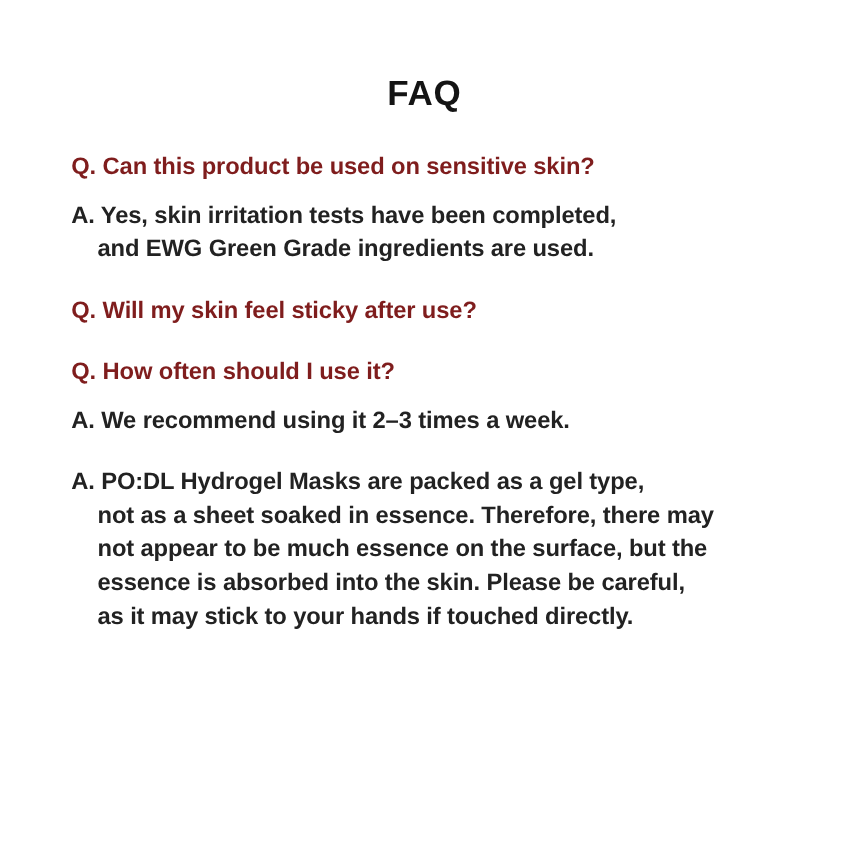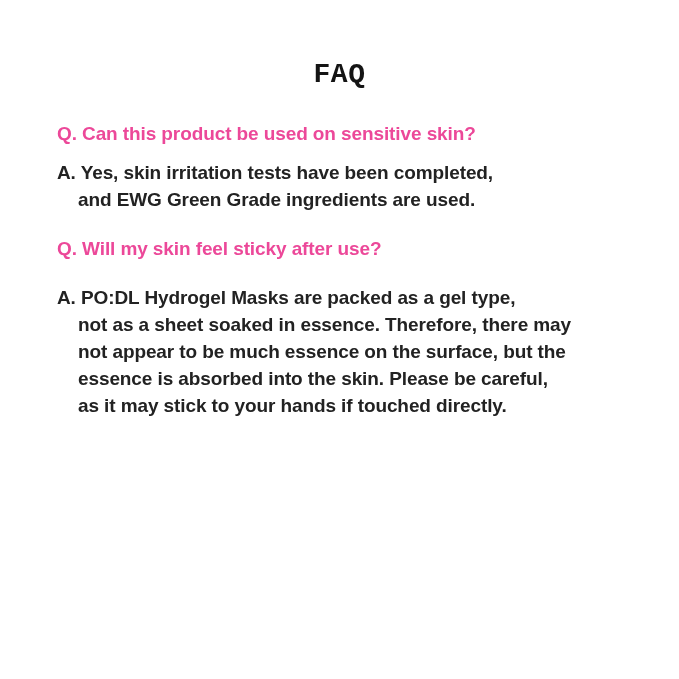--- a/index.html
+++ b/index.html
@@ -25,21 +25,20 @@
 
   .page-title {
     text-align: center;
     font-size: 28px;
     font-weight: bold;
     letter-spacing: 0.6px;
     color: #141414;
     margin: 0;
     padding-top: 58px;
     line-height: 34px;
-    font-family: Liberation Mono, monospace;
   }
 
   .faq-list {
     margin: 0;
     padding: 0;
     list-style: none;
     padding-left: 57px;
     padding-right: 24px;
     padding-top: 28px;
   }
@@ -48,21 +47,21 @@
     margin-bottom: 22px;
   }
   .faq-item:last-child {
     margin-bottom: 0;
   }
 
   .question {
     font-size: 19px;
     font-weight: bold;
     line-height: 27px;
-    color: #ec4899;
+    color: #7f1d1d;
     letter-spacing: -0.1px;
     white-space: pre;
     margin: 0 0 12px 0;
   }
 
   .answer {
     font-size: 19px;
     font-weight: bold;
     line-height: 27px;
     color: #222222;
@@ -85,20 +84,24 @@
     <li class="faq-item">
       <p class="question">Q. Can this product be used on sensitive skin?</p>
       <p class="answer">A. Yes, skin irritation tests have been completed,
 and EWG Green Grade ingredients are used.</p>
     </li>
 
     <li class="faq-item">
       <p class="question">Q. Will my skin feel sticky after use?</p>
     </li>
 
+    <li class="faq-item">
+      <p class="question">Q. How often should I use it?</p>
+      <p class="answer">A. We recommend using it 2–3 times a week.</p>
+    </li>
 
     <li class="faq-item">
       <p class="answer">A. PO:DL Hydrogel Masks are packed as a gel type,
 not as a sheet soaked in essence. Therefore, there may
 not appear to be much essence on the surface, but the
 essence is absorbed into the skin. Please be careful,
 as it may stick to your hands if touched directly.</p>
     </li>
 
   </ul>

